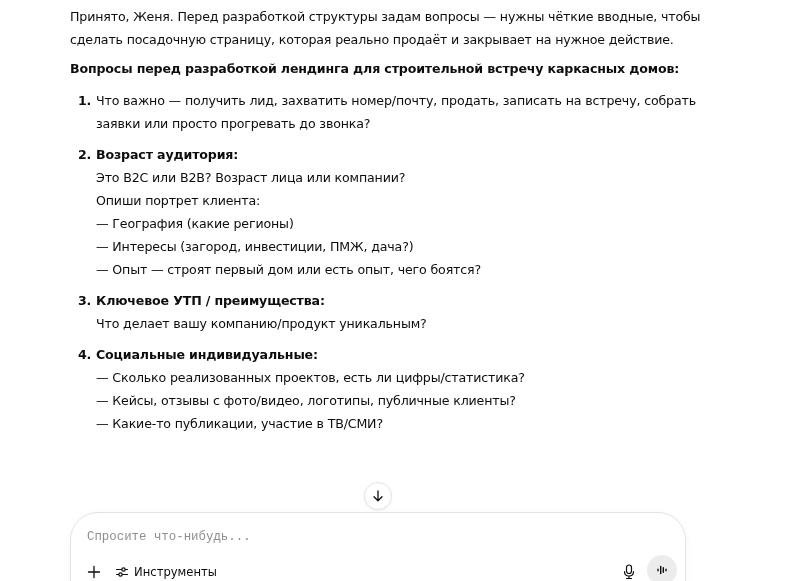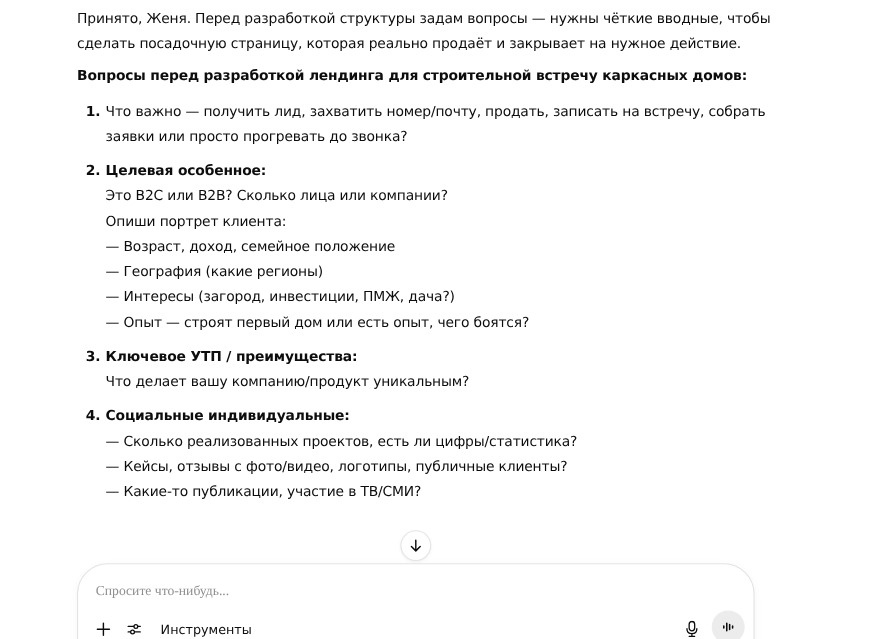--- a/index.html
+++ b/index.html
@@ -86,21 +86,21 @@
   }
   .composer-input {
     position: absolute;
     left: 16px;
     top: 13px;
     width: 560px;
     height: 22px;
     border: none;
     outline: none;
     background: transparent;
-    font-family: Liberation Serif, serif;
+    font-family: Liberation Mono, monospace;
     font-size: 12.4px;
     color: #c2410c;
     padding: 0;
   }
   .composer-input::placeholder {
     color: #8f8f8f;
   }
   .composer-toolbar {
     position: absolute;
     left: 0;
@@ -119,21 +119,21 @@
     justify-content: center;
     cursor: pointer;
   }
   .tools-btn {
     position: absolute;
     left: 44px;
     top: 1px;
     height: 20px;
     display: flex;
     align-items: center;
-    gap: 17px;
+    gap: 5px;
     cursor: pointer;
     font-size: 11.6px;
     color: #0d0d0d;
   }
   .mic-btn {
     position: absolute;
     left: 549px;
     top: 1px;
     width: 18px;
     height: 20px;
@@ -165,24 +165,23 @@
     <p class="intro">Принято, Женя. Перед разработкой структуры задам вопросы — нужны чёткие вводные, чтобы сделать посадочную страницу, которая реально продаёт и закрывает на нужное действие.</p>
     <p class="heading">Вопросы перед разработкой лендинга для строительной встречу каркасных домов:</p>
 
     <ol class="questions">
       <li>
         <span class="q-num">1.</span>
         <span class="q-line">Что важно — получить лид, захватить номер/почту, продать, записать на встречу, собрать заявки или просто прогревать до звонка?</span>
       </li>
       <li>
         <span class="q-num">2.</span>
-        <span class="q-line q-title">Целевая особенное:</span>
-        <span class="q-line">Это B2C или B2B? Сколько лица или компании?</span>
+        <span class="q-line q-title">Возраст аудитория:</span>
+        <span class="q-line">Это B2C или B2B? Возраст лица или компании?</span>
         <span class="q-line">Опиши портрет клиента:</span>
-        <span class="q-line">— Возраст, доход, семейное положение</span>
         <span class="q-line">— География (какие регионы)</span>
         <span class="q-line">— Интересы (загород, инвестиции, ПМЖ, дача?)</span>
         <span class="q-line">— Опыт — строят первый дом или есть опыт, чего боятся?</span>
       </li>
       <li>
         <span class="q-num">3.</span>
         <span class="q-line q-title">Ключевое УТП / преимущества:</span>
         <span class="q-line">Что делает вашу компанию/продукт уникальным?</span>
       </li>
       <li>

